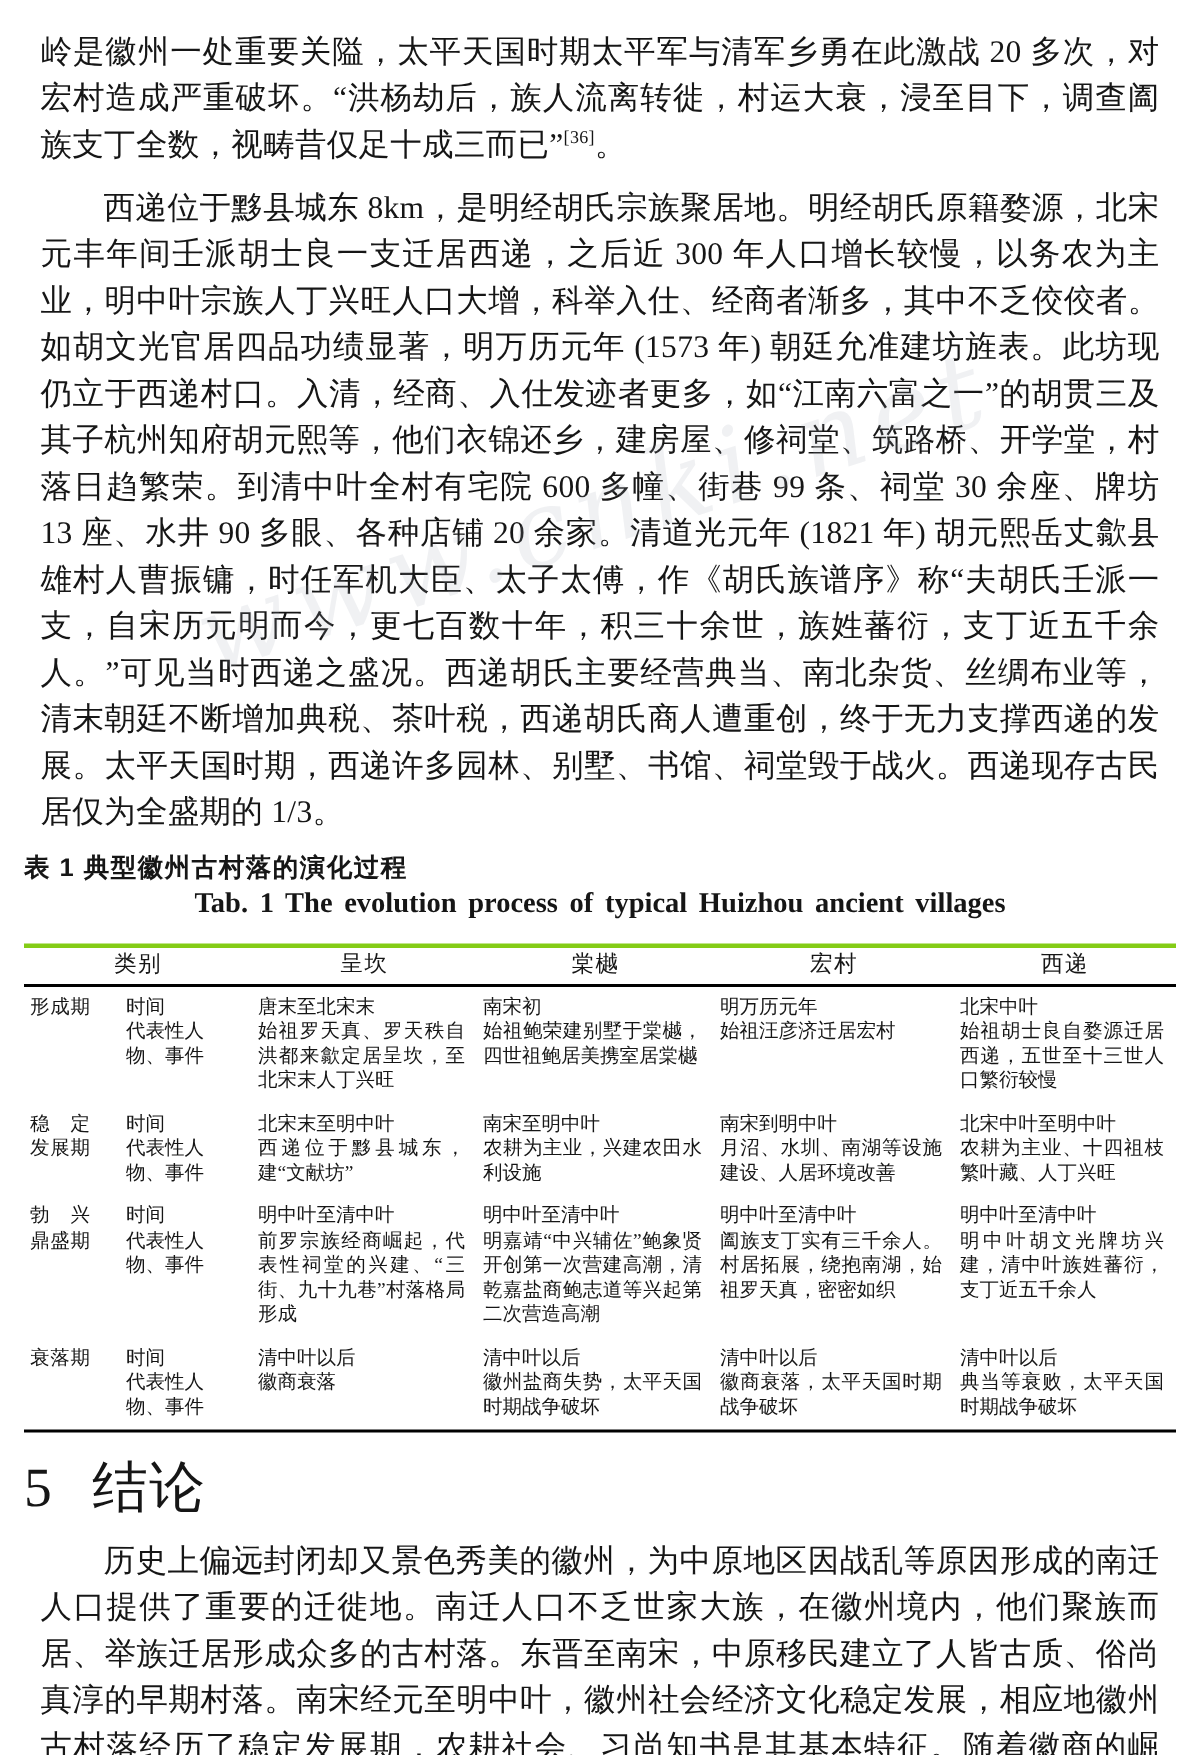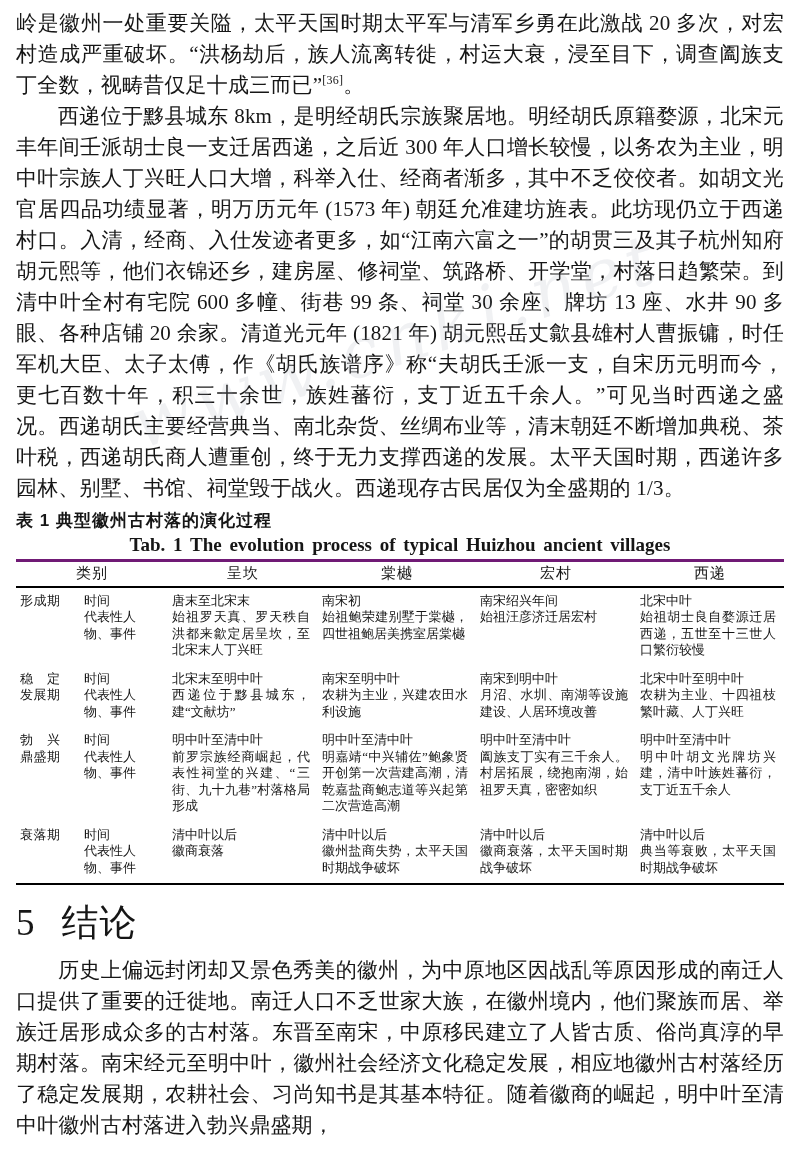--- a/index.html
+++ b/index.html
@@ -20,21 +20,21 @@
     font-size:70px;
     font-style:italic;
     color:rgba(160,170,180,0.16);
     transform:rotate(-18deg);
     letter-spacing:6px;
     pointer-events:none;
     white-space:nowrap;
     font-family:"DejaVu Serif",serif;
   }
   p.body-text{
-    margin:0;
+    margin:11px;
     font-size:21px;
     line-height:31px;
     text-align:justify;
     letter-spacing:0.2px;
   }
   p.indent{text-indent:2em;}
   sup.ref{font-size:12px;line-height:0;vertical-align:super;}
   .tbl-caption-cn{
     margin-top:6px;
     font-family:"Liberation Sans","DejaVu Sans",sans-serif;
@@ -46,24 +46,24 @@
   .tbl-caption-en{
     text-align:center;
     font-weight:bold;
     font-size:19px;
     line-height:22px;
     margin-top:2px;
     word-spacing:3px;
   }
   table.evo{
     width:768px;
-    margin-top:3px;
+    margin-top:15px;
     border-collapse:collapse;
     table-layout:fixed;
-    border-top:3px solid #701a75;
+    border-top:3px solid #84cc16;
     border-bottom:2.5px solid #000;
     font-size:13px;
     line-height:16.5px;
   }
   table.evo th{
     font-weight:normal;
     font-size:15px;
     padding:3px 0 4px 0;
     border-bottom:2px solid #000;
     text-align:center;
@@ -129,21 +129,21 @@
         </td>
         <td>
             <div class="cell-time">唐末至北宋末</div>
             <div class="cell-event">始祖罗天真、罗天秩自洪都来歙定居呈坎，至北宋末人丁兴旺</div>
           </td>
         <td>
             <div class="cell-time">南宋初</div>
             <div class="cell-event">始祖鲍荣建别墅于棠樾，四世祖鲍居美携室居棠樾</div>
           </td>
         <td>
-            <div class="cell-time">南宋绍兴年间</div>
+            <div class="cell-time">明万历元年</div>
             <div class="cell-event">始祖汪彦济迁居宏村</div>
           </td>
         <td>
             <div class="cell-time">北宋中叶</div>
             <div class="cell-event">始祖胡士良自婺源迁居西递，五世至十三世人口繁衍较慢</div>
           </td>
       </tr>
       <tr>
         <td class="period">稳　定
 发展期</td>

